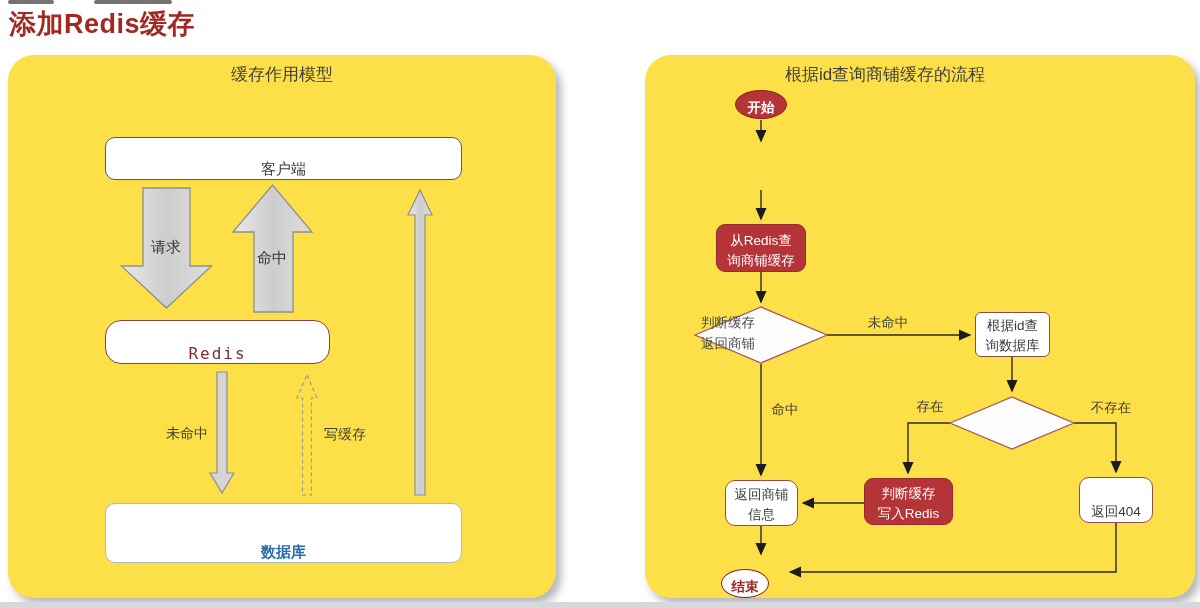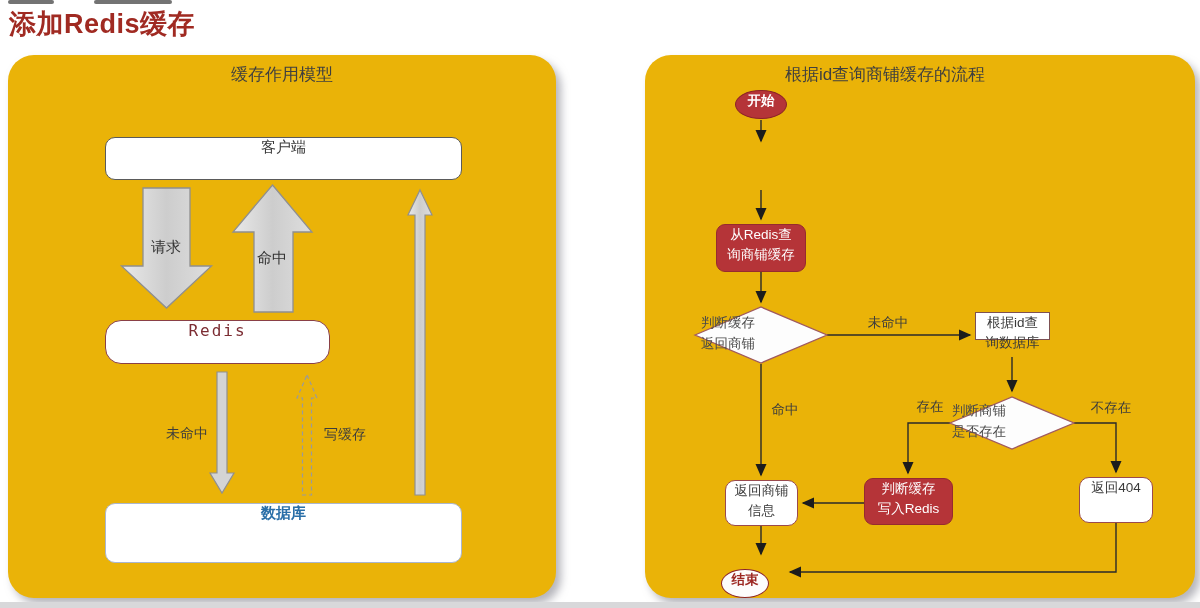--- a/index.html
+++ b/index.html
@@ -10,53 +10,53 @@
   .page-title{
     position:absolute;left:9px;top:6px;font-size:27px;font-weight:bold;color:#a02a22;
     letter-spacing:0.5px;
   }
   .top-fragment{position:absolute;top:0;height:4px;background:#5a5a5a;border-radius:2px;opacity:.85;}
   .top-fragment.f1{left:8px;width:46px;}
   .top-fragment.f2{left:94px;width:78px;}
   .bottom-strip{position:absolute;left:0;top:602px;width:1200px;height:6px;background:#d8d8da;}
 
   .panel{
-    position:absolute;top:55px;height:543px;background:#eab308;border-radius:26px;
+    position:absolute;top:55px;height:543px;background:#fde047;border-radius:26px;
     box-shadow:5px 6px 9px rgba(120,120,132,.55);
   }
   .panel.left{left:8px;width:548px;}
   .panel.right{left:645px;width:550px;}
   .panel svg{position:absolute;left:0;top:0;z-index:1;}
   .panel-title{
     position:absolute;top:8px;font-size:17px;color:#3f3f3f;text-align:center;z-index:2;
   }
   .panel.left .panel-title{left:0;width:548px;}
   .panel.right .panel-title{left:0;width:480px;}
 
   .node{
-    position:absolute;z-index:2;background:#ffffff;display:flex;align-items:flex-start;
+    position:absolute;z-index:2;background:#ffffff;display:flex;align-items:flex-end;
     justify-content:center;text-align:center;color:#3a3a3a;box-sizing:border-box;
   }
   
   .n-client{left:97px;top:82px;width:357px;height:43px;border:1.5px solid #5a5a5a;border-radius:10px;font-size:15px;}
   .n-redis{left:97px;top:265px;width:225px;height:44px;border:1.5px solid #8a4046;border-radius:16px;
     color:#7c2d33;font-family:"DejaVu Sans Mono",monospace;font-size:16px;letter-spacing:2px;}
   .n-db{left:97px;top:448px;width:357px;height:60px;border:1.5px solid #aab6cf;border-radius:10px;
     color:#2a6fa8;font-weight:bold;font-size:15px;}
   .alabel{position:absolute;z-index:2;transform:translate(-50%,-50%);font-size:15px;color:#333;white-space:nowrap;}
   .alabel.small{font-size:14px;color:#3d3d3d;}
 
   
   .rnode{font-size:13.5px;line-height:1.5;}
   .n-start{left:90px;top:35px;width:52px;height:29px;border-radius:50%;background:#b53438;
     border:1.5px solid #8c2327;color:#fff;font-weight:bold;}
   .n-submit{left:73px;top:91px;width:85px;height:44px;border:1.4px solid #7d5153;border-radius:10px;}
   .n-redisq{left:71px;top:169px;width:90px;height:48px;background:#b53438;border:1px solid #962b2f;
     border-radius:9px;color:#fff;}
-  .n-dbq{left:330px;top:257px;width:75px;height:28px;border:1.4px solid #7d5153;border-radius:0;}
+  .n-dbq{left:330px;top:257px;width:75px;height:45px;border:1.4px solid #7d5153;border-radius:6px;}
   .n-writeredis{left:219px;top:423px;width:89px;height:47px;background:#b53438;border:1px solid #962b2f;
     border-radius:9px;color:#fff;}
   .n-returnshop{left:80px;top:425px;width:73px;height:46px;border:1.4px solid #9a4a4e;border-radius:10px;}
   .n-return404{left:434px;top:422px;width:74px;height:46px;border:1.4px solid #9a4a4e;border-radius:10px;}
   .n-end{left:76px;top:503px;width:48px;height:29px;border-radius:50%;background:#fdfcfc;
     border:1.6px solid #8c2327;color:#9d2823;font-weight:bold;margin-top:11px;}
   .dtext{
     position:absolute;z-index:2;width:120px;font-size:13.5px;line-height:1.55;
     color:#4a4a4a;
   }
@@ -153,24 +153,20 @@
     <span>返回商铺</span>
   </div>
 
   <div class="node rnode n-dbq">
     <span>
       <span>根据id查</span><br>
       <span>询数据库</span>
     </span>
   </div>
 
-  <div class="dtext d2text">
-    <span>判断商铺</span><br>
-    <span>是否存在</span>
-  </div>
 
   <div class="node rnode n-writeredis">
     <span>
       <span>判断缓存</span><br>
       <span>写入Redis</span>
     </span>
   </div>
 
   <div class="node rnode n-returnshop">
     <span>

